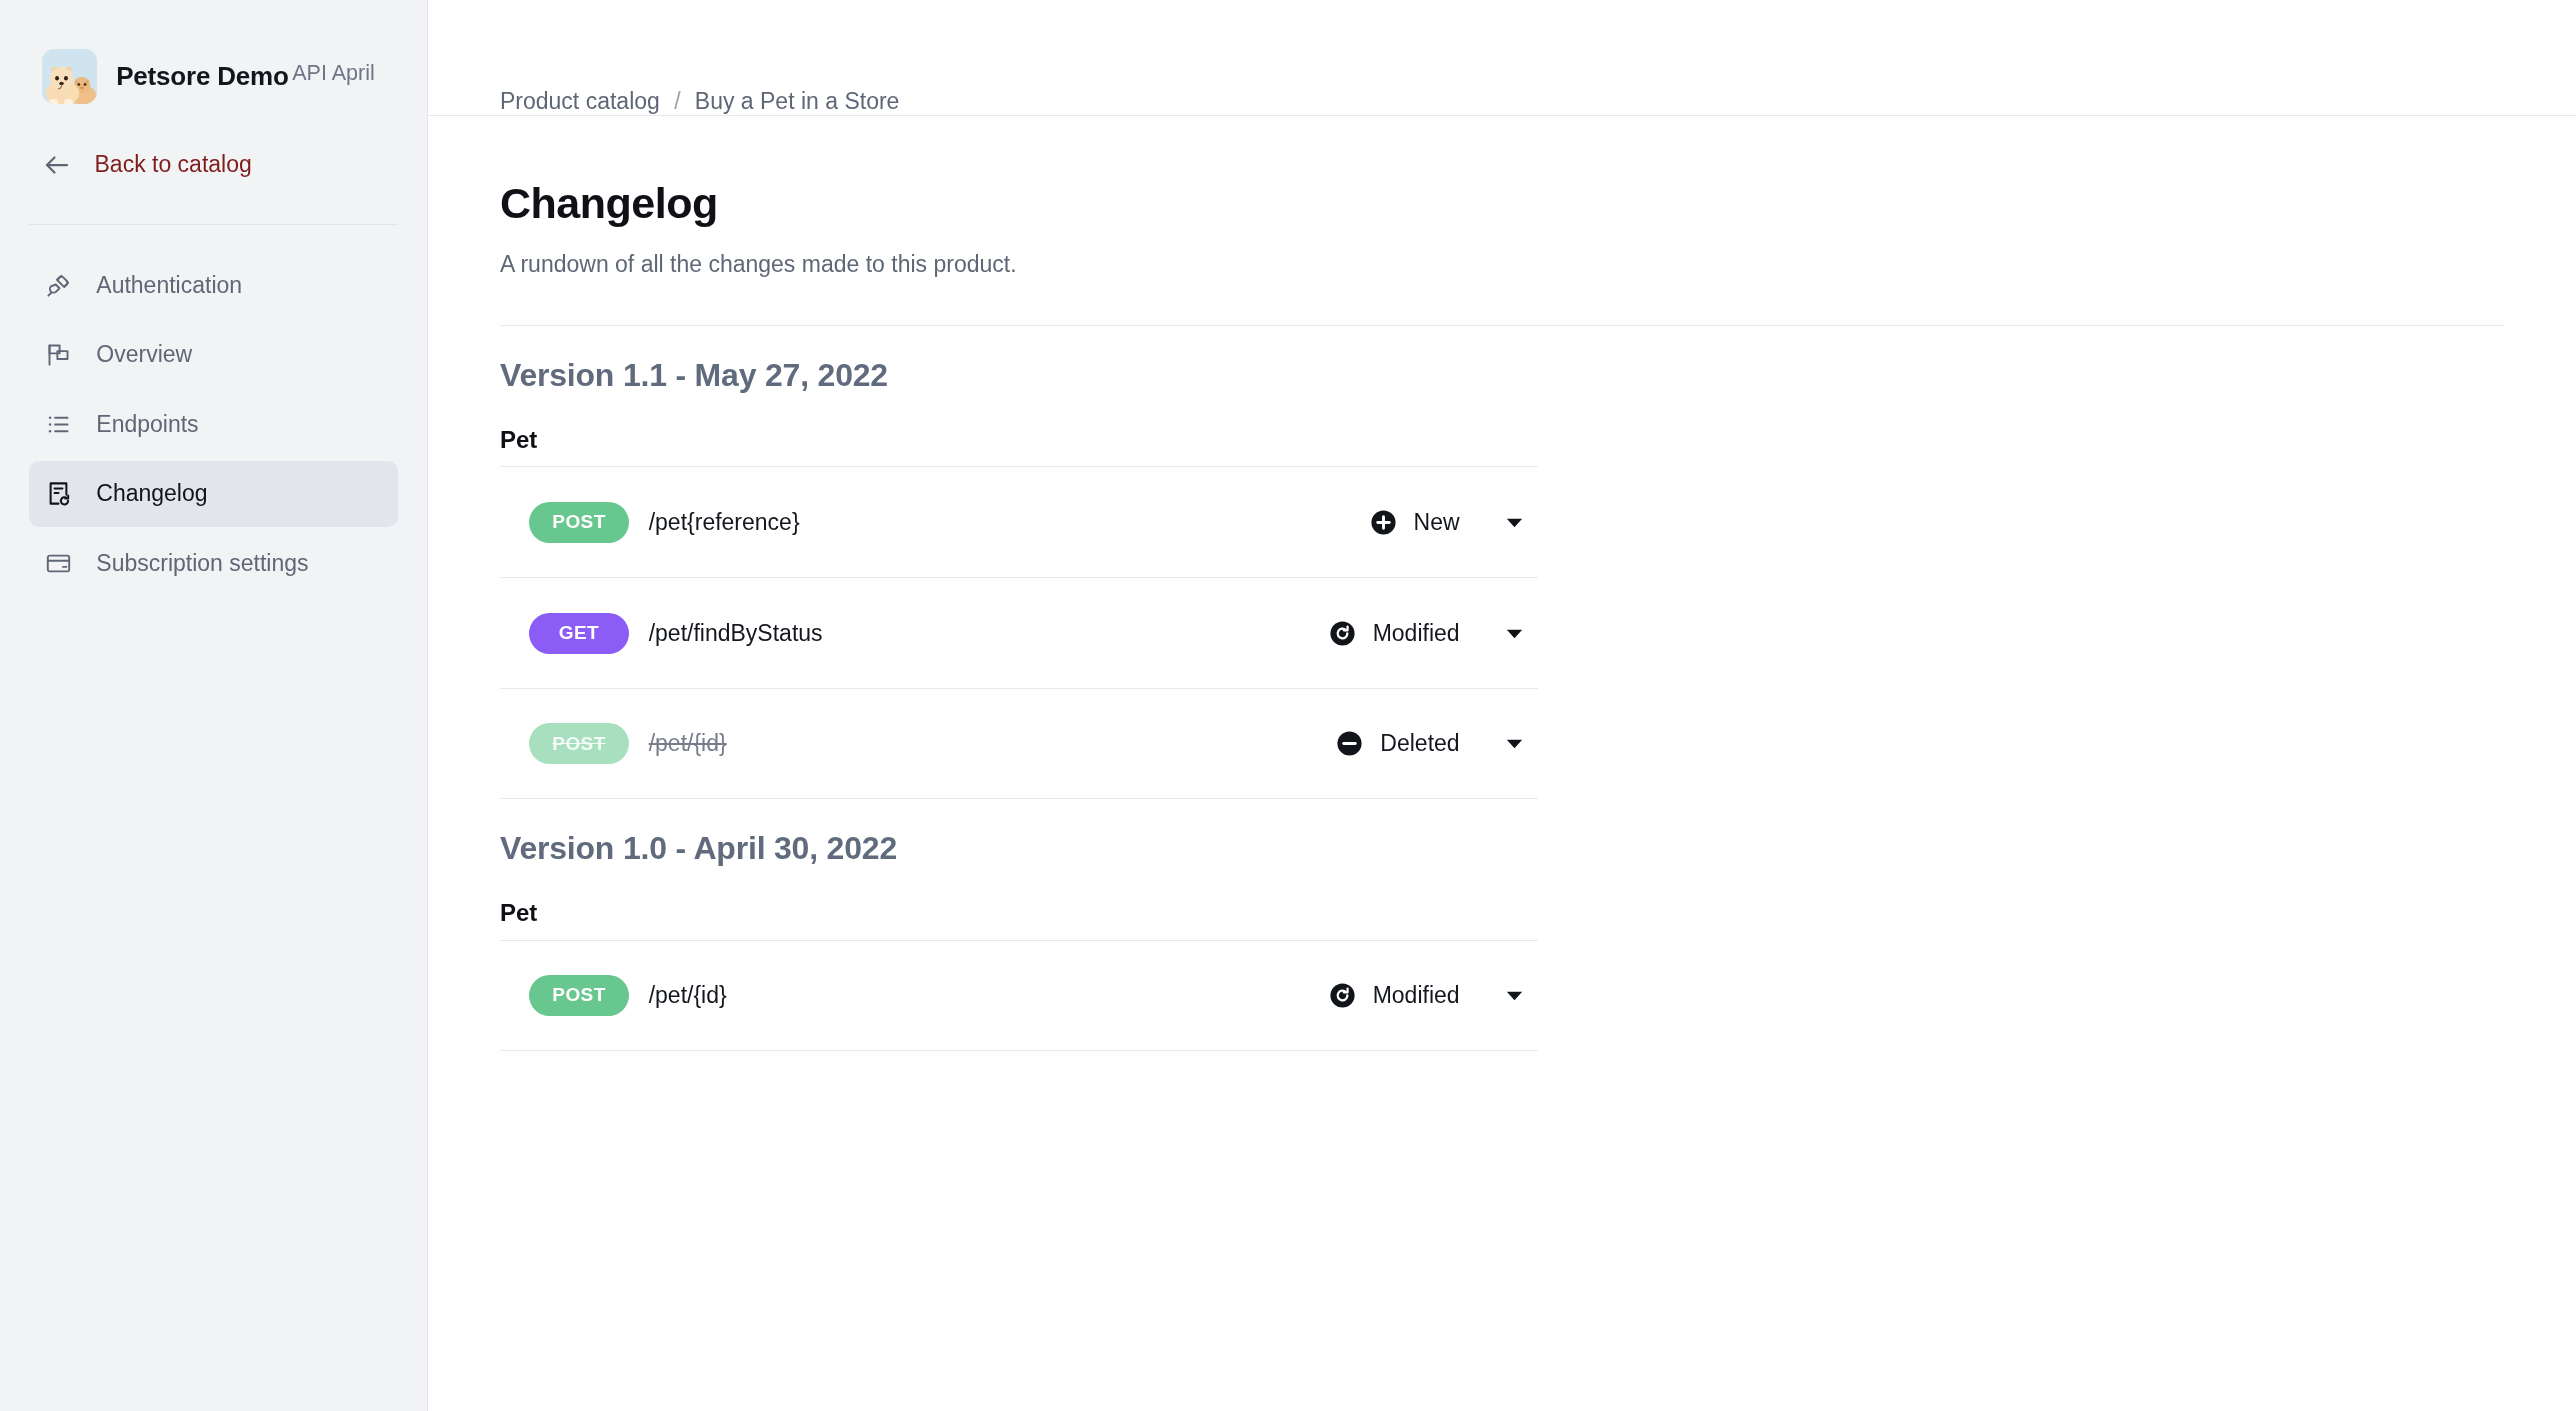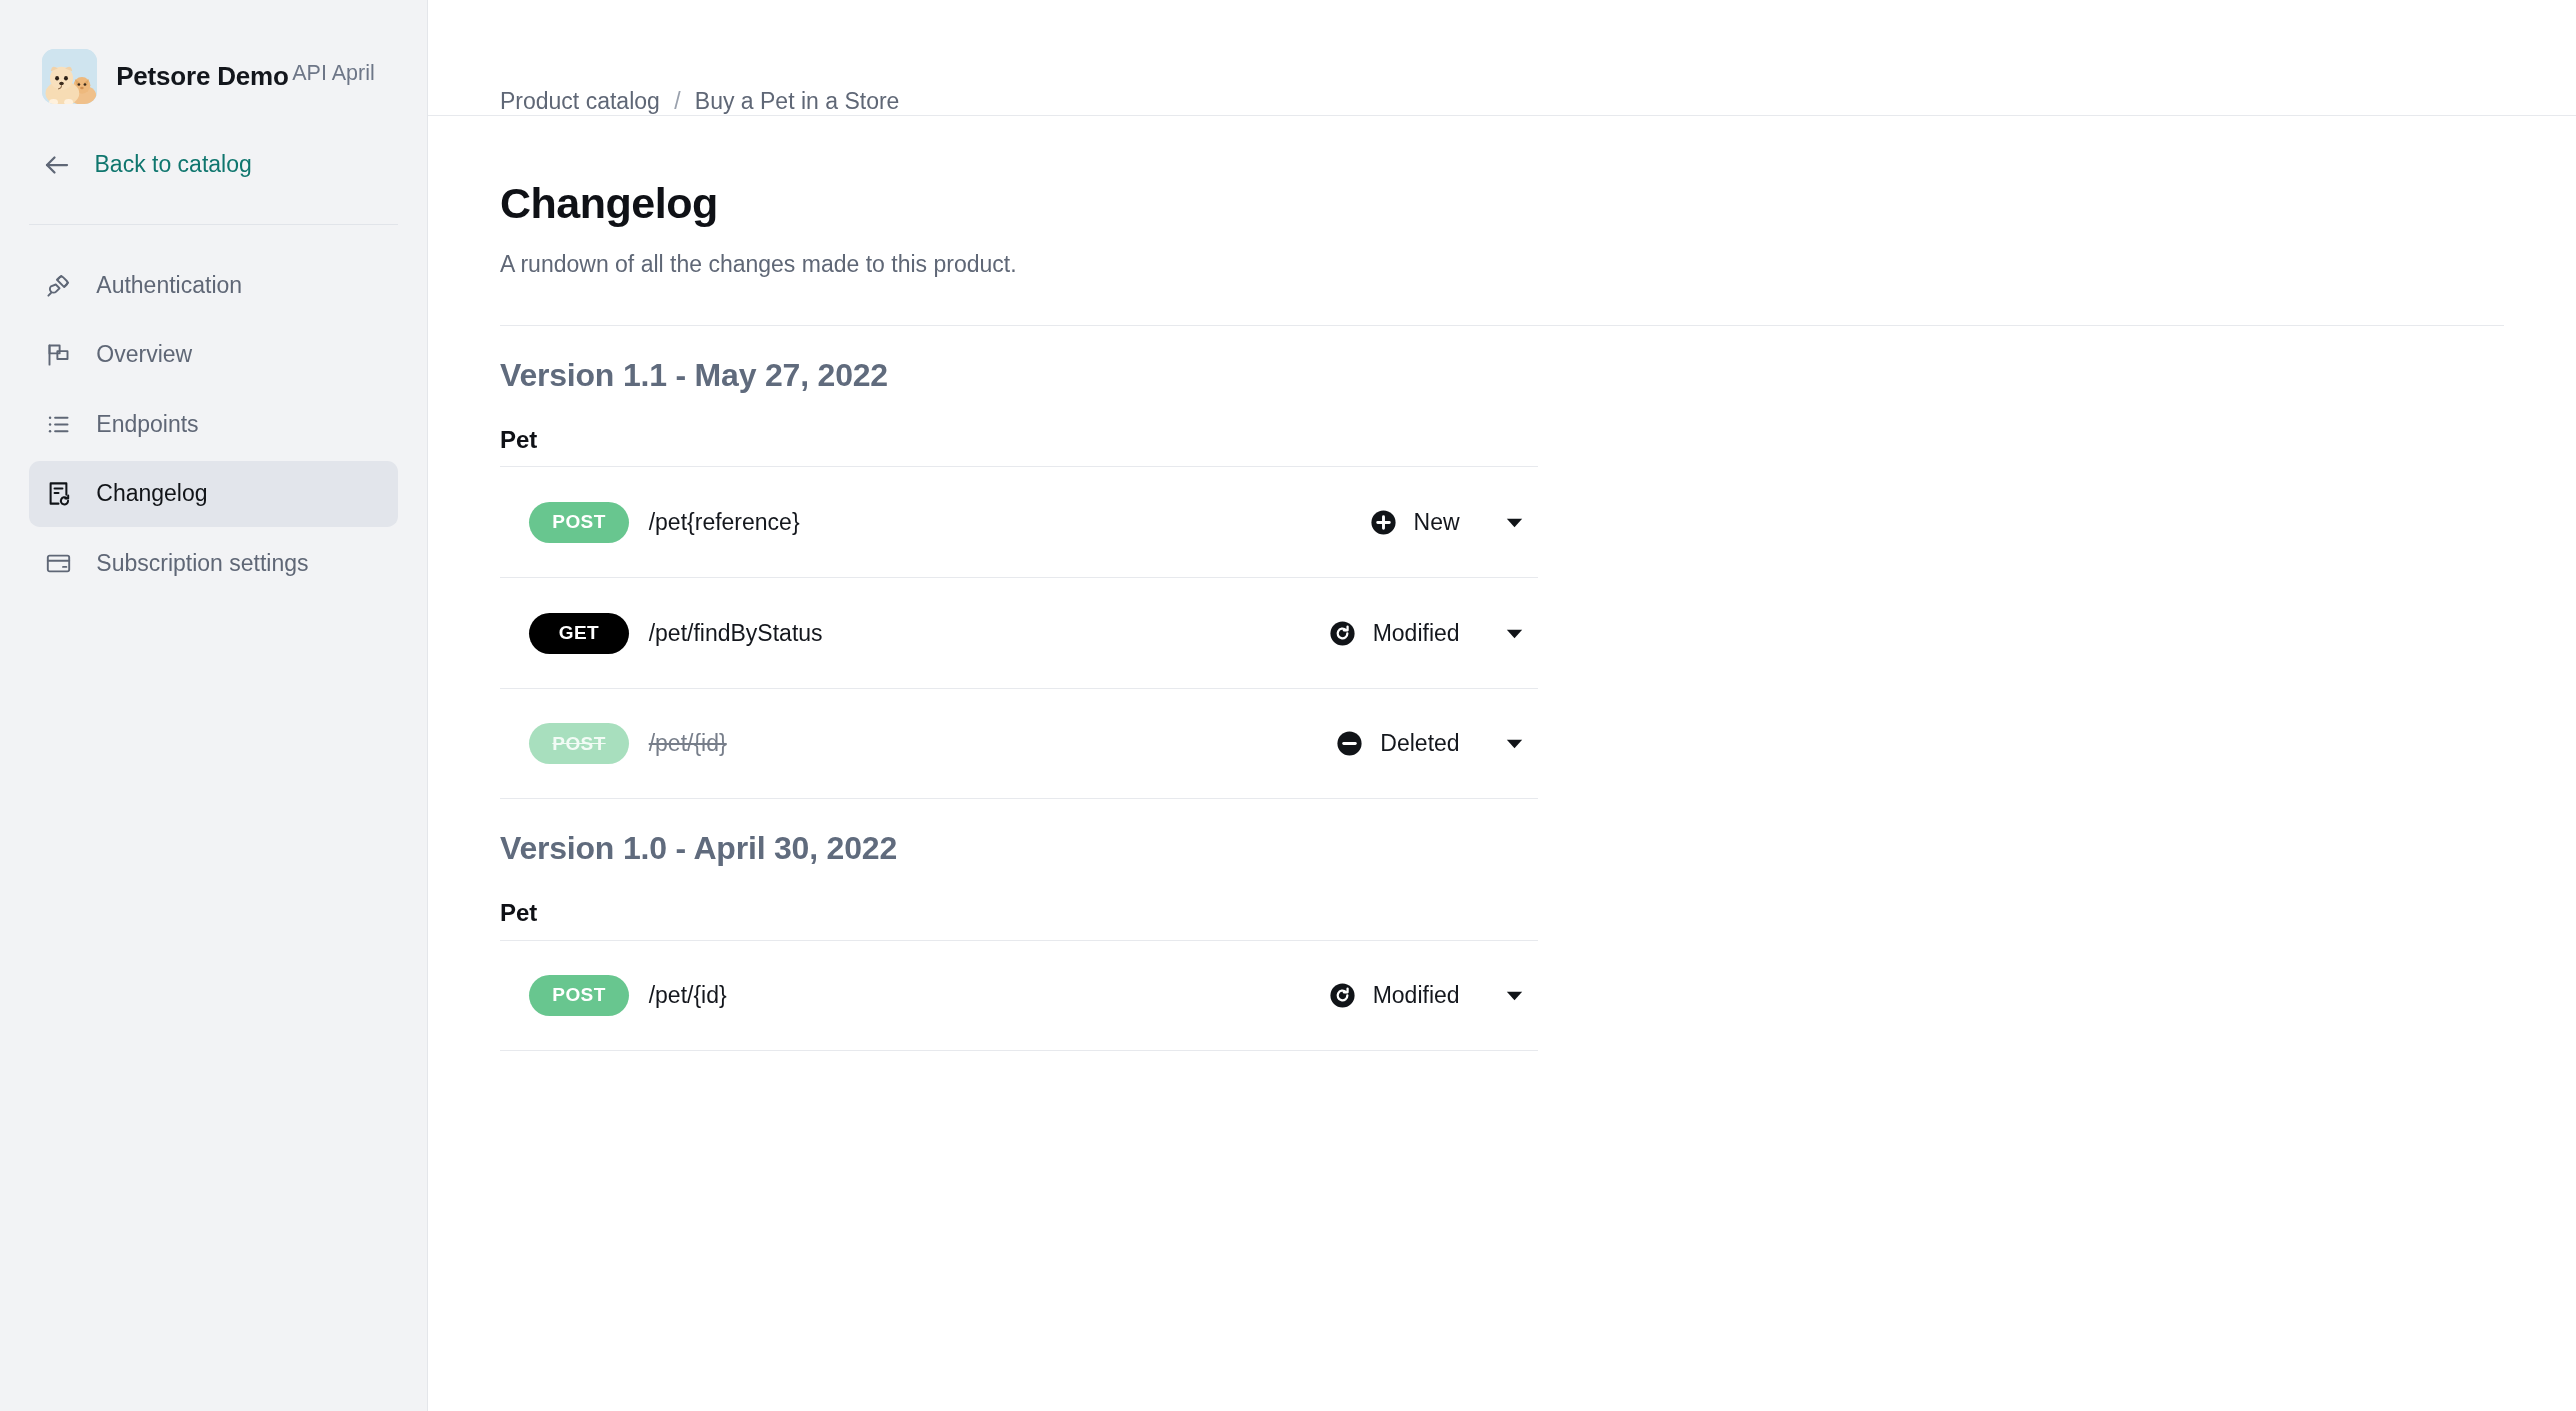--- a/index.html
+++ b/index.html
@@ -40,21 +40,21 @@
   .brand-text { display: flex; flex-direction: row; gap: 3.6px; }
   .brand-title { font-size: 26px; font-weight: 700; color: #13161c; letter-spacing: -0.2px; }
   .brand-sub { font-size: 21.5px; font-weight: 400; color: #6d7687; }
 
   .nav-back {
     display: flex; align-items: center; gap: 23px;
     padding: 14.3px 0 14.3px 12.5px;
     margin-top: 19.7px;
     cursor: pointer;
   }
-  .nav-back .label { font-size: 23px; color: #0f766e; }
+  .nav-back .label { font-size: 23px; color: #7f1d1d; }
   .nav-sep {
     height: 0.9px; background: #e1e4e9;
     margin: 30px 0 27px 0;
   }
   .nav-list { display: flex; flex-direction: column; gap: 3.6px; }
   .nav-item {
     display: flex; align-items: center; gap: 23px;
     height: 66px;
     padding: 0 14.3px;
     border-radius: 10.7px;
@@ -99,21 +99,21 @@
   .row:last-child { border-bottom: 0.9px solid #e7e9ed; }
   .method {
     width: 100px; flex: 0 0 100px;
     height: 41px;
     border-radius: 20.6px;
     display: flex; align-items: center; justify-content: center;
     font-size: 19px; font-weight: 700; color: #ffffff;
     letter-spacing: 0.4px;
   }
   .method.post { background: #68c68f; }
-  .method.get  { background: #000000; text-align: center; }
+  .method.get  { background: #8b5cf6; text-align: center; }
   .path {
     font-size: 23px; color: #14171d;
     margin-left: 19.7px;
     flex: 1 1 auto;
   }
   .status {
     display: flex; align-items: center; gap: 16px;
     margin-right: 5.4px;
   }
   .status-dot { width: 29px; height: 29px; flex: 0 0 29px; }

